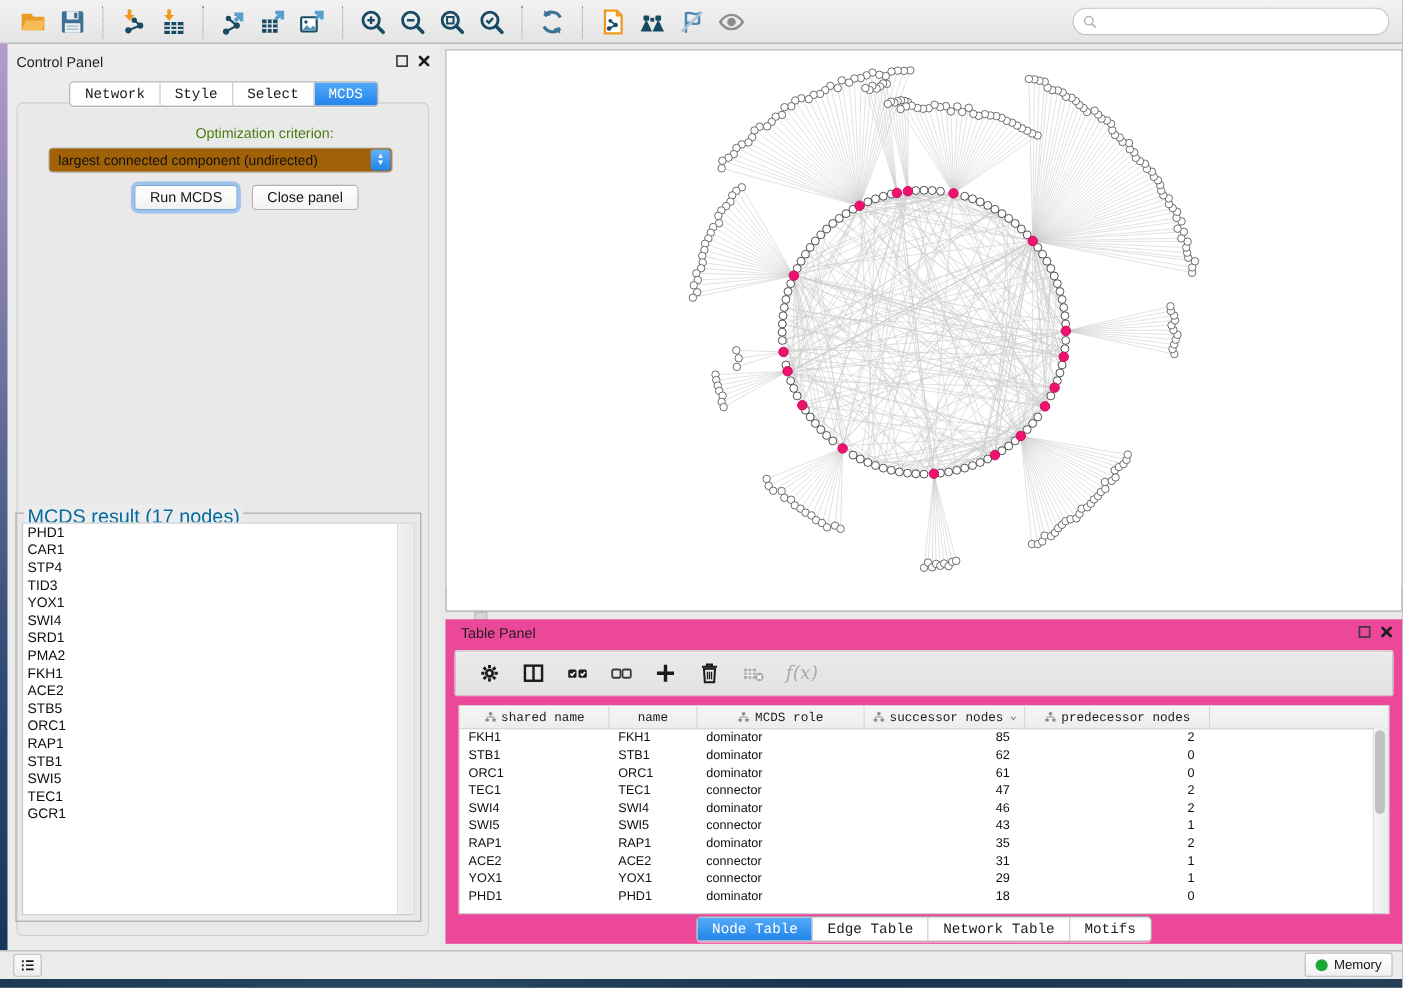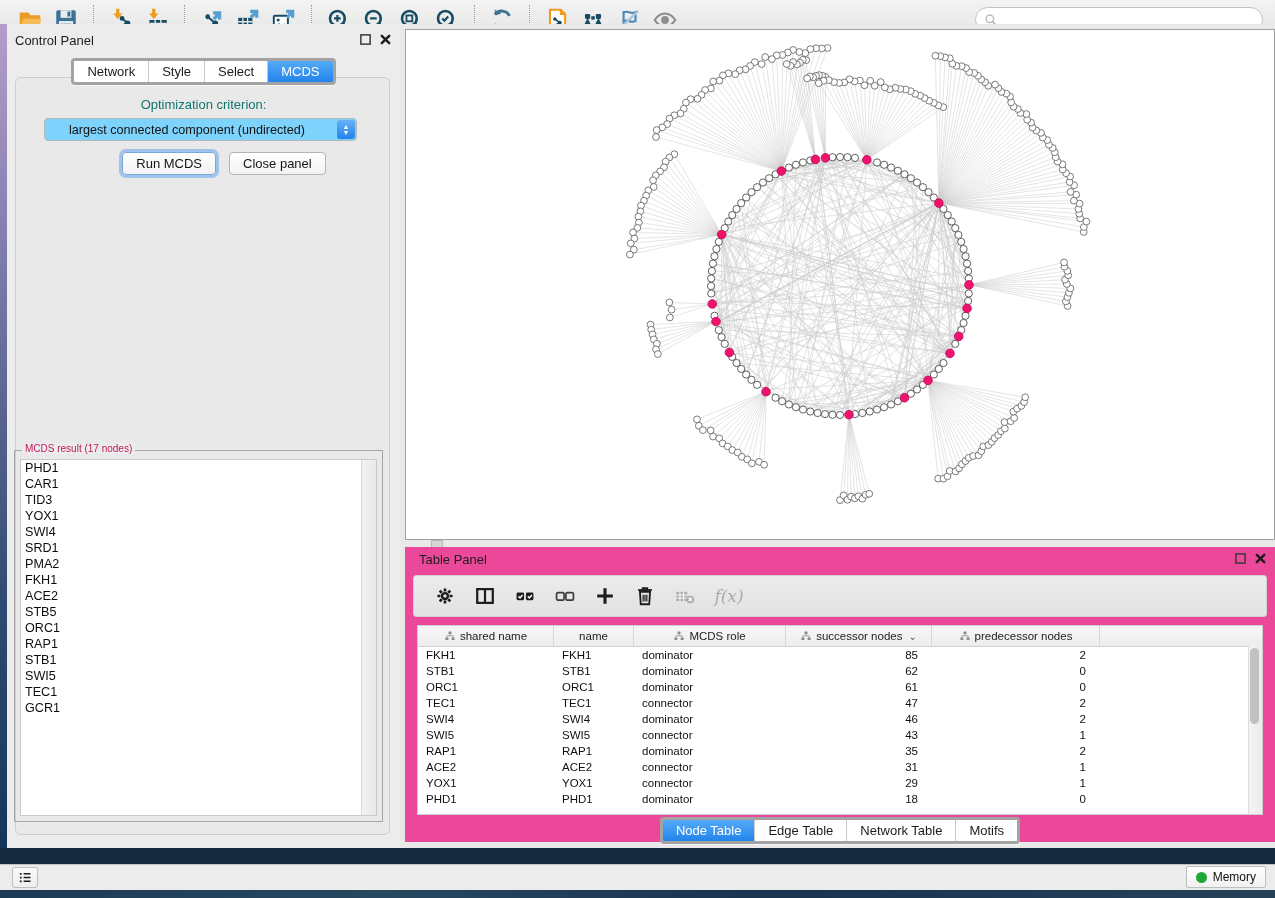--- a/index.html
+++ b/index.html
@@ -12,54 +12,54 @@
     display:flex;align-items:center;padding:0 12px;}
   .tbtn{width:36px;height:32px;display:flex;align-items:center;justify-content:center;border-radius:4px;}
   .tbtn svg{width:26px;height:26px;}
   .tsep{width:0;height:30px;border-left:1px dotted #9c9c9c;margin:0 9px;}
   .search-wrap{margin-left:auto;width:288px;height:25px;background:#fff;border:1px solid #c3c3c3;
     border-radius:13px;display:flex;align-items:center;padding:0 8px;box-sizing:border-box;}
   .search-wrap svg{width:14px;height:14px;opacity:.55;}
   .search-wrap input{border:none;outline:none;flex:1;font-size:12px;background:transparent;margin-left:5px;}
 
   
-  .main{position:absolute;left:0;top:24px;width:1275px;height:824px;background:#e9e9e9;}
+  .main{position:absolute;left:0;top:40px;width:1275px;height:824px;background:#e9e9e9;}
   .wallpaper-strip{position:absolute;left:0;top:0;width:7px;height:824px;
     background:linear-gradient(180deg,#b39ccb 0%,#8f86b5 20%,#5c6792 45%,#2f4a74 70%,#16355c 100%);}
 
   
   .control-panel{position:absolute;left:7px;top:0;width:393px;height:824px;background:#ececec;}
   .cp-title-row{position:absolute;left:0;top:6px;width:100%;height:22px;}
   .panel-title{font-size:13px;color:#1d1d1d;padding-left:8px;line-height:22px;}
   .win-btns{position:absolute;right:8px;top:3px;display:flex;gap:7px;align-items:center;}
   .float-btn svg,.close-btn svg{width:13px;height:13px;display:block;}
   .cp-box{position:absolute;left:8px;top:53px;width:375px;height:758px;box-sizing:border-box;
     background:#e9e9e9;border:1px solid #cdcdcd;border-radius:6px;}
   .seg-wrap{position:absolute;left:0;top:34px;width:100%;display:flex;justify-content:center;}
-  .seg{display:inline-flex;border:3px solid #a3a3a3;border-radius:4px;background:#fff;overflow:hidden;
-    box-shadow:0 1px 0 rgba(255,255,255,.6);}
+  .seg{display:inline-flex;border:1px solid #a3a3a3;border-radius:4px;background:#fff;overflow:hidden;
+    box-shadow:0 1px 0 rgba(255,255,255,.6);font-family:Liberation Mono, monospace;}
   .seg-item{padding:2px 13px;font-size:13px;line-height:17px;color:#1c1c1c;border-left:1px solid #c8c8c8;
     background:#fff;white-space:nowrap;}
   .seg-item:first-child{border-left:none;}
   .seg-item.active{background:linear-gradient(#55aaf8,#2184ea);color:#fff;}
-  .opt-label{position:absolute;left:0;top:73px;width:100%;text-align:center;font-size:13px;color:#0f766e;}
+  .opt-label{position:absolute;left:0;top:73px;width:100%;text-align:center;font-size:13px;color:#4d7c0f;padding-left:37px;}
   .cp-select{position:absolute;left:37px;top:94px;width:313px;height:23px;box-sizing:border-box;
-    background:#7dd3fc;border:1px solid #b6b6b6;border-radius:4px;display:flex;align-items:center;
-    font-size:12.6px;padding-left:24px;color:#111;}
+    background:#a16207;border:1px solid #b6b6b6;border-radius:4px;display:flex;align-items:center;
+    font-size:12.6px;padding-left:8px;color:#111;}
   .cp-select .caps{position:absolute;right:1px;top:1px;width:18px;height:19px;border-radius:3px;
     background:linear-gradient(#66b2f9,#2083ea);color:#fff;display:flex;flex-direction:column;
     align-items:center;justify-content:center;font-size:7px;line-height:6px;}
   .btn{height:23px;box-sizing:border-box;background:linear-gradient(#ffffff,#f2f2f2);
     border:1px solid #b4b4b4;border-radius:4px;font-size:13px;color:#141414;
     display:inline-flex;align-items:center;padding:0 13px;}
   .btn-row{position:absolute;left:0;top:128px;width:100%;display:flex;justify-content:center;gap:13px;}
   .btn.focused{box-shadow:0 0 0 3px rgba(110,170,240,.6);border-color:#7aa9d8;margin-left:41px;}
   .groupbox{position:absolute;left:7px;top:426px;width:369px;height:372px;box-sizing:border-box;
     border:1px solid #a6a6a6;}
-  .groupbox legend{position:absolute;left:7px;top:-8px;background:#ececec;padding:0 3px;font-size:10px;color:#be185d;}
+  .groupbox legend{position:absolute;left:7px;top:-8px;background:#ececec;padding:0 3px;font-size:18px;color:#0369a1;}
   .mcds-list{position:absolute;left:5px;top:8px;right:5px;bottom:5px;background:#fff;
     border:1px solid #c9c9c9;overflow:hidden;}
   .mcds-scroll{position:absolute;right:0;top:0;width:14px;height:100%;
     background:linear-gradient(90deg,#f2f2f2,#e9e9e9);border-left:1px solid #d8d8d8;}
   .mcds-item{font-size:12.6px;line-height:16px;padding-left:4px;color:#0d0d0d;}
 
   
   .net-window{position:absolute;left:405px;top:5px;width:870px;height:511px;box-sizing:border-box;
     background:#fff;border:1px solid #9e9e9e;}
   .net-titlebar{position:relative;height:21px;background:linear-gradient(#eeeeee,#d6d6d6);
@@ -76,21 +76,21 @@
   .tp-toolbar{position:absolute;left:8px;top:28px;width:854px;height:42px;box-sizing:border-box;
     background:linear-gradient(#ebebeb,#e2e2e2);border:1px solid #d2d2d2;border-radius:3px;
     display:flex;align-items:center;padding-left:16px;gap:10px;}
   .tp-btn{width:30px;height:30px;display:flex;align-items:center;justify-content:center;}
   .tp-btn svg{width:22px;height:22px;}
   .fx-label{font-family:"DejaVu Serif",serif;font-style:italic;font-size:17px;color:#a9a9a9;}
   .tablefield{position:absolute;left:12px;top:78px;width:846px;height:190px;box-sizing:border-box;
     background:#fff;border:1px solid #cfcfcf;}
   .thead{display:flex;height:20px;background:linear-gradient(#f6f6f6,#ededed);border-bottom:1px solid #cfcfcf;}
   .th{position:relative;box-sizing:border-box;border-right:1px solid #d6d6d6;display:flex;
-    align-items:center;justify-content:center;font-size:11.5px;color:#222;gap:4px;overflow:hidden;}
+    align-items:center;justify-content:center;font-size:11.5px;color:#222;gap:4px;overflow:hidden;font-family:Liberation Mono, monospace;}
   .th .colicon{width:12px;height:12px;flex:0 0 auto;}
   .th .sort{font-size:10px;color:#555;margin-left:2px;}
   .trow{display:flex;height:16px;}
   .td{box-sizing:border-box;font-size:11.5px;line-height:16px;color:#101010;overflow:hidden;white-space:nowrap;}
   .td.text{padding-left:8px;text-align:left;}
   .td.num{padding-right:14px;text-align:right;}
   .vscroll{position:absolute;right:0;top:20px;bottom:0;width:13px;
     background:linear-gradient(90deg,#f4f4f4,#ececec);border-left:1px solid #dcdcdc;}
   .vthumb{position:absolute;left:1px;top:2px;width:9px;height:76px;background:#c1c1c1;border-radius:5px;}
   .tp-tabs{position:absolute;left:0;top:270px;width:100%;display:flex;justify-content:center;}
@@ -311,20 +311,21 @@
       <div class="btn-row">
         <button class="btn focused">Run MCDS</button>
         <button class="btn">Close panel</button>
       </div>
       <div class="groupbox">
         <legend>MCDS result (17 nodes)</legend>
         <div class="mcds-list">
           <div id="mcds-items">
               <div class="mcds-item">PHD1</div>
               <div class="mcds-item">CAR1</div>
+              <div class="mcds-item">STP4</div>
               <div class="mcds-item">TID3</div>
               <div class="mcds-item">YOX1</div>
               <div class="mcds-item">SWI4</div>
               <div class="mcds-item">SRD1</div>
               <div class="mcds-item">PMA2</div>
               <div class="mcds-item">FKH1</div>
               <div class="mcds-item">ACE2</div>
               <div class="mcds-item">STB5</div>
               <div class="mcds-item">ORC1</div>
               <div class="mcds-item">RAP1</div>

